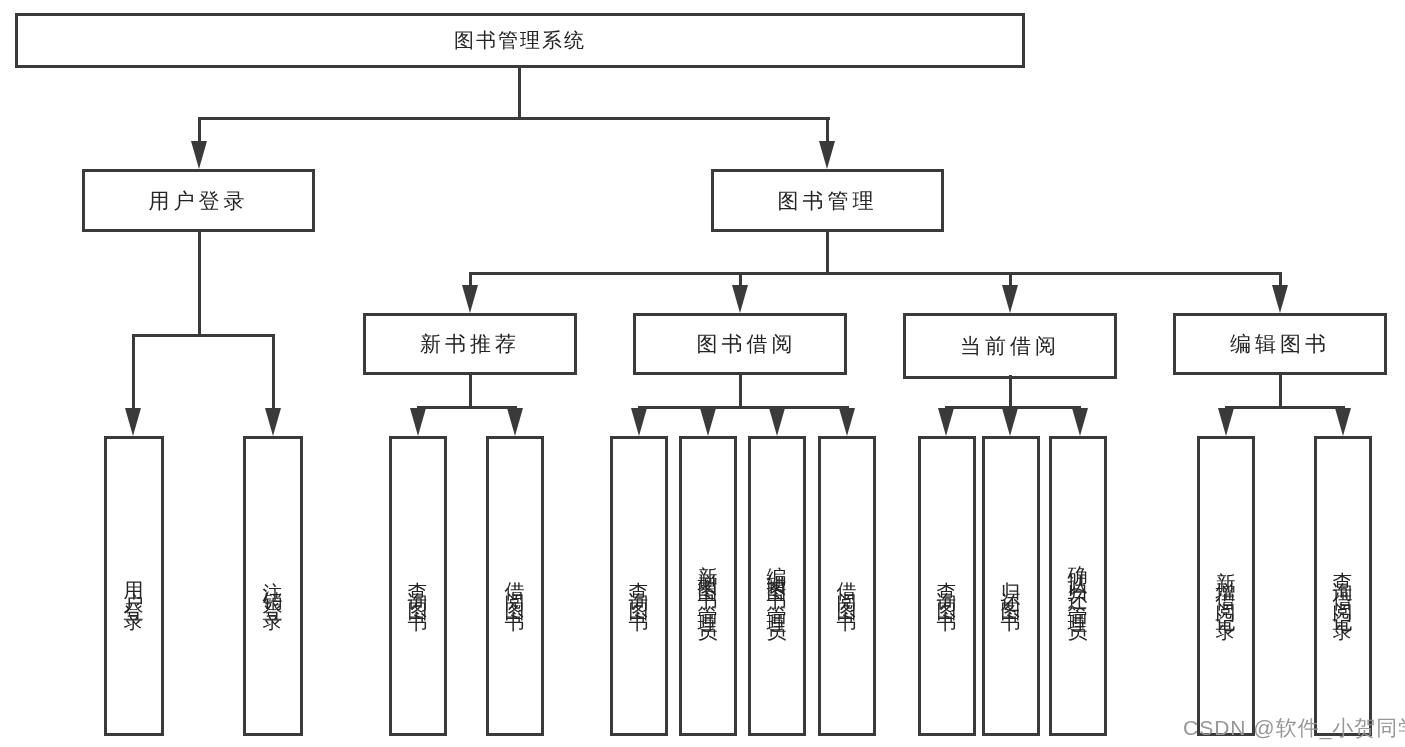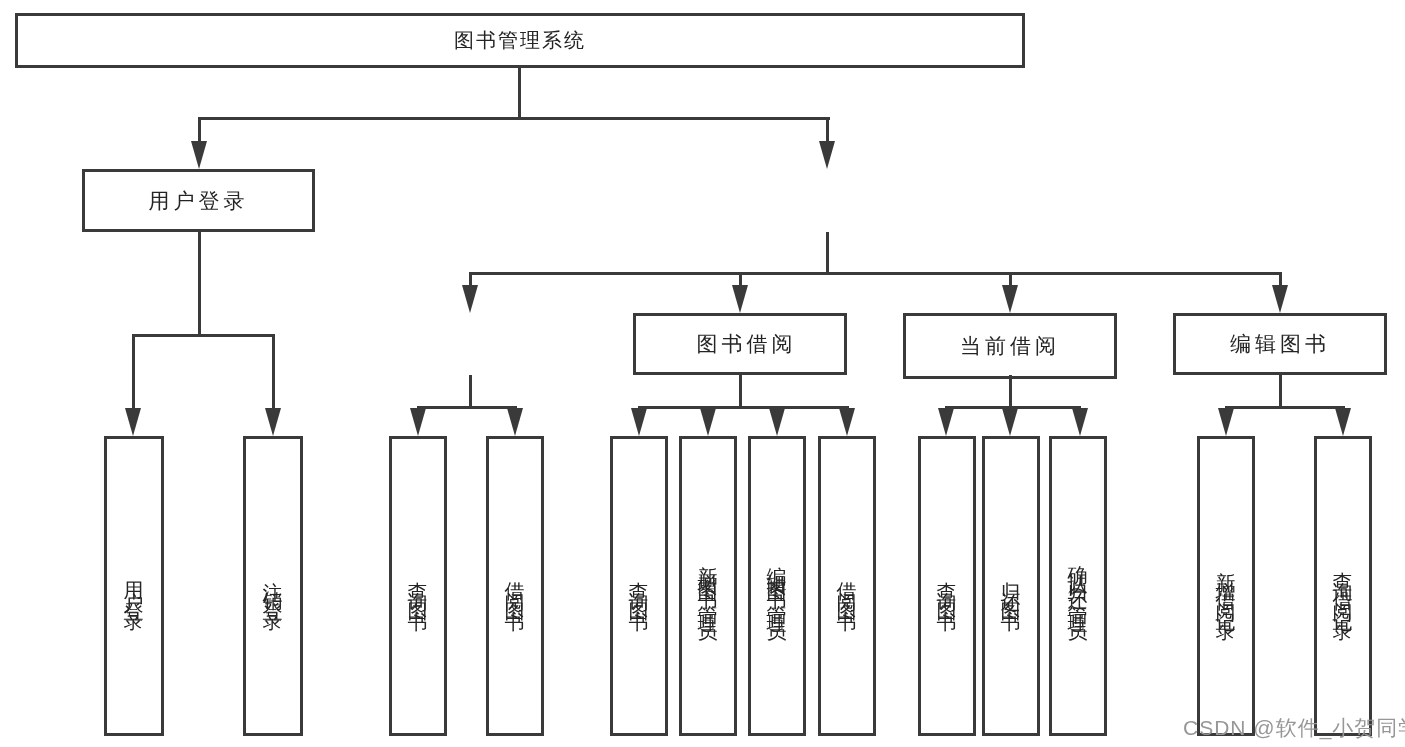--- a/index.html
+++ b/index.html
@@ -71,39 +71,41 @@
   <div class="box top" style="left:15px;top:13px;width:1010px;height:55px;">图书管理系统</div>
 
   <div class="vline" style="left:518px;top:68px;height:51px;"></div>
   <div class="hline" style="left:198px;top:117px;width:632px;"></div>
   <div class="vline" style="left:198px;top:117px;height:28px;"></div>
   <div class="ahead" style="left:191px;top:141px;"></div>
   <div class="vline" style="left:826px;top:117px;height:28px;"></div>
   <div class="ahead" style="left:819px;top:141px;"></div>
 
   <div class="box hz" style="left:82px;top:169px;width:233px;height:63px;">用户登录</div>
+  <div class="box hz" style="left:711px;top:169px;width:233px;height:63px;">图书管理</div>
 
   <div class="vline" style="left:198px;top:232px;height:104px;"></div>
   <div class="hline" style="left:132px;top:334px;width:143px;"></div>
   <div class="vline" style="left:132px;top:334px;height:78px;"></div>
   <div class="ahead" style="left:125px;top:408px;"></div>
   <div class="vline" style="left:272px;top:334px;height:78px;"></div>
   <div class="ahead" style="left:265px;top:408px;"></div>
 
   <div class="vline" style="left:826px;top:232px;height:42px;"></div>
   <div class="hline" style="left:469px;top:272px;width:813px;"></div>
   <div class="vline" style="left:469px;top:272px;height:18px;"></div>
   <div class="ahead" style="left:462px;top:285px;"></div>
   <div class="vline" style="left:739px;top:272px;height:18px;"></div>
   <div class="ahead" style="left:732px;top:285px;"></div>
   <div class="vline" style="left:1009px;top:272px;height:18px;"></div>
   <div class="ahead" style="left:1002px;top:285px;"></div>
   <div class="vline" style="left:1279px;top:272px;height:18px;"></div>
   <div class="ahead" style="left:1272px;top:285px;"></div>
 
+  <div class="box hz" style="left:363px;top:313px;width:214px;height:62px;">新书推荐</div>
   <div class="box hz" style="left:633px;top:313px;width:214px;height:62px;padding-left:13px;">图书借阅</div>
   <div class="box hz" style="left:903px;top:313px;width:214px;height:66px;">当前借阅</div>
   <div class="box hz" style="left:1173px;top:313px;width:214px;height:62px;">编辑图书</div>
 
   <div class="vline" style="left:469px;top:375px;height:34px;"></div>
   <div class="hline" style="left:417px;top:406px;width:100px;"></div>
   <div class="ahead" style="left:410px;top:408px;"></div>
   <div class="ahead" style="left:507px;top:408px;"></div>
 
   <div class="vline" style="left:739px;top:375px;height:34px;"></div>

